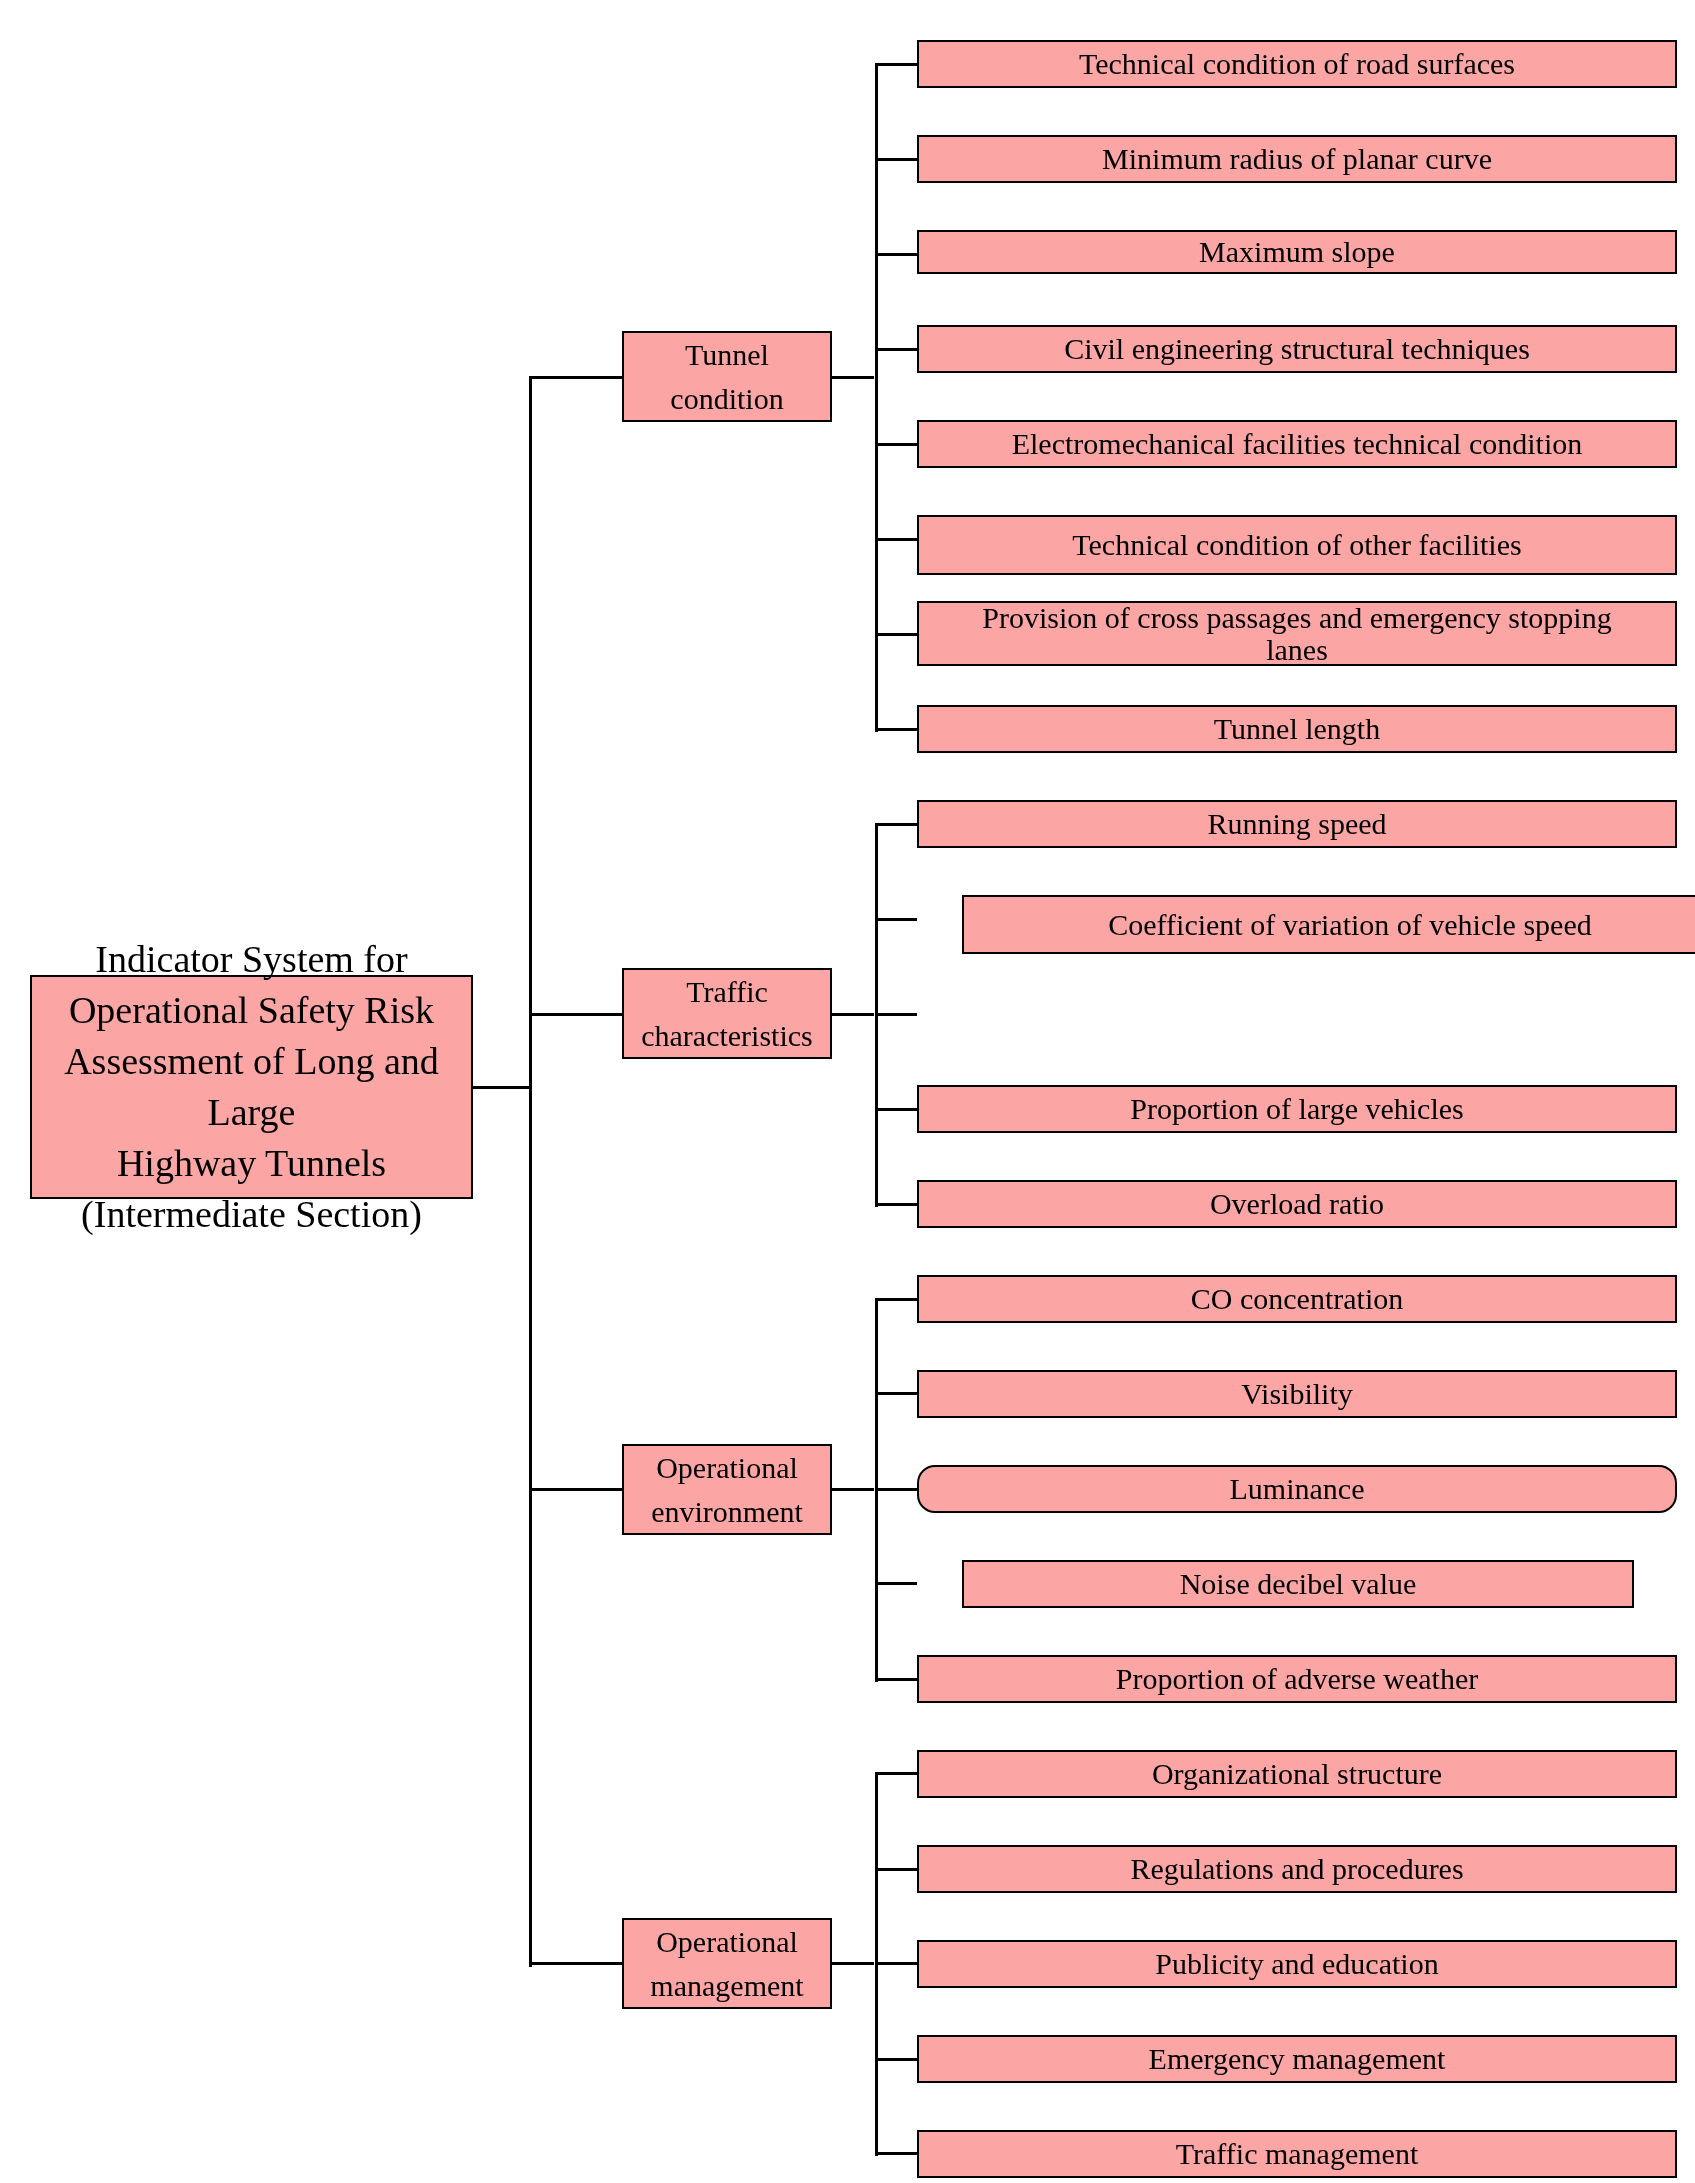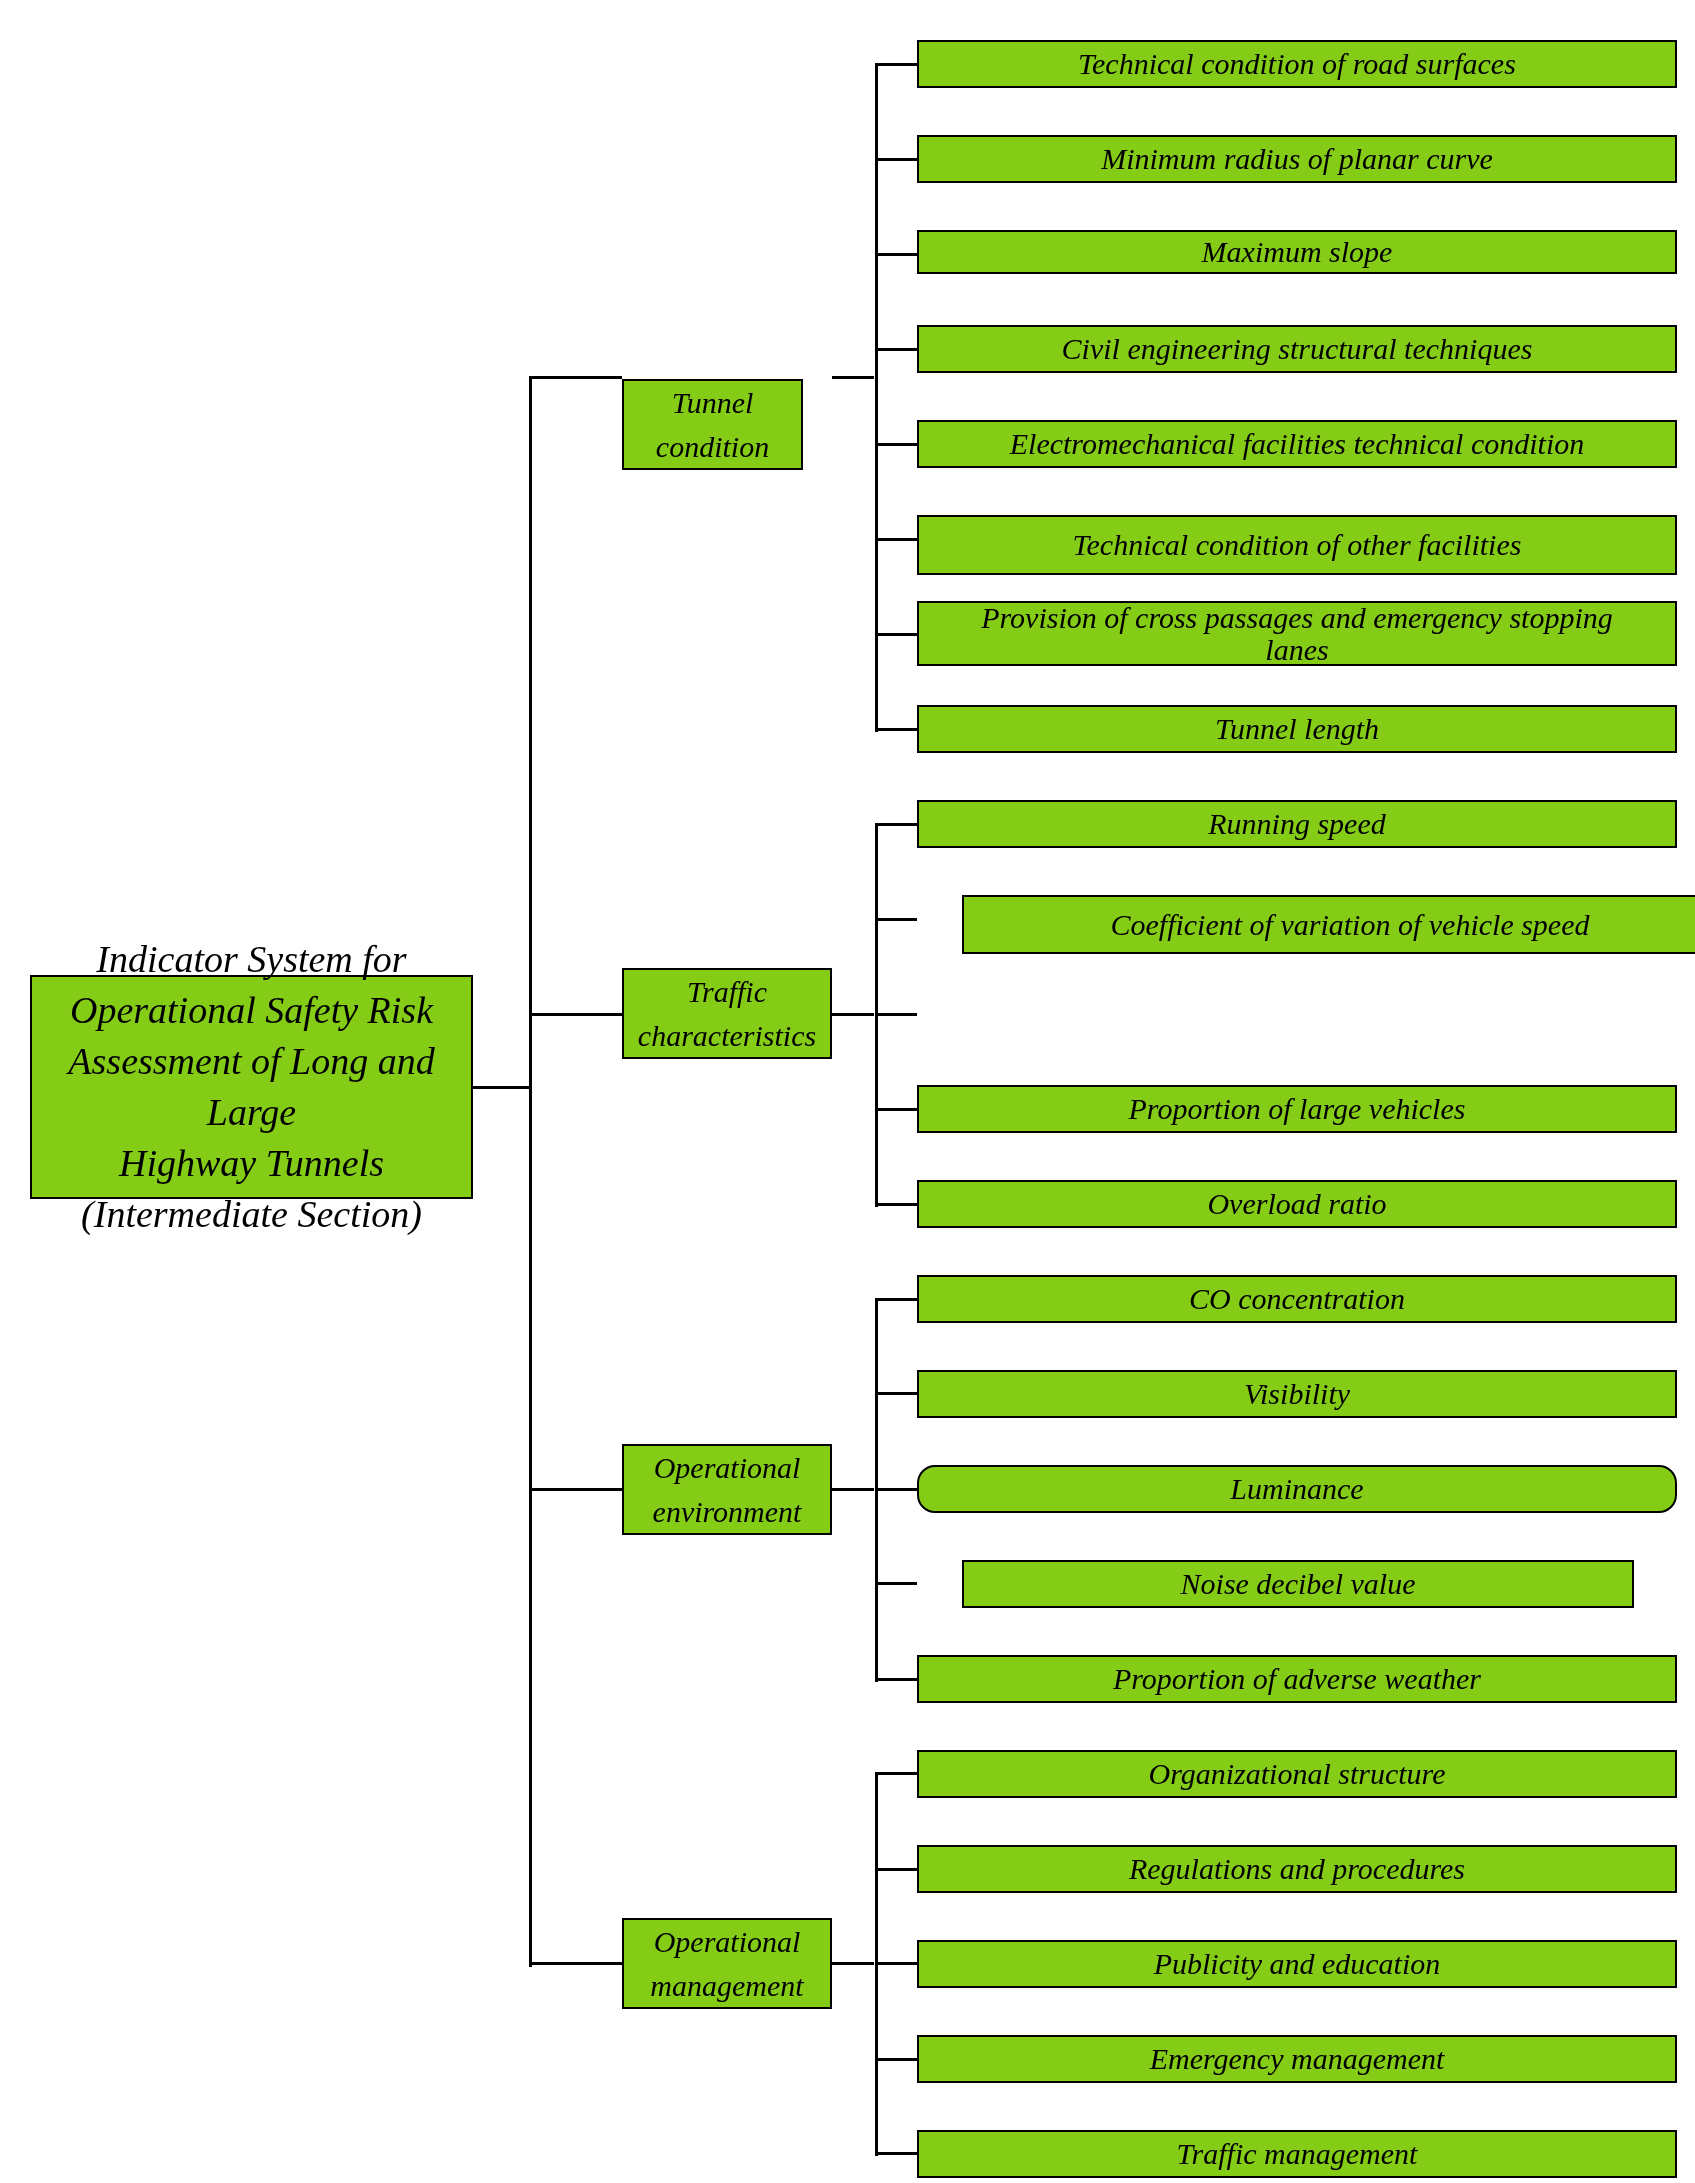--- a/index.html
+++ b/index.html
@@ -7,25 +7,24 @@
     position:relative;
     width:1696px;height:2230px;
     background:#ffffff;
     font-family:"Liberation Serif","DejaVu Serif",serif;
     color:#000000;
   }
   .node{
     position:absolute;
     box-sizing:border-box;
     border:2.6px solid #000000;
-    background:#84cc16;
+    background:#fca5a5;
     display:flex;align-items:center;justify-content:center;
     text-align:center;
     white-space:pre-line;
-    font-style:italic;
   }
   .leaf{font-size:30px;line-height:1.05;}
   .cat{font-size:30px;line-height:1.45;}
   .rootnode{font-size:38px;line-height:1.34;}
   .hline,.vline{position:absolute;background:#000000;}
 </style>
 </head>
 <body>
 
 <div id="figure">
@@ -40,21 +39,21 @@
 
   <div class="hline" style="left:472px;top:1086px;width:57px;height:2.6px;"></div>
 
   <div class="vline" style="left:529px;top:376px;width:2.6px;height:1591px;"></div>
 
   <div class="hline" style="left:529px;top:376px;width:93px;height:2.6px;"></div>
   <div class="hline" style="left:529px;top:1013px;width:93px;height:2.6px;"></div>
   <div class="hline" style="left:529px;top:1488px;width:93px;height:2.6px;"></div>
   <div class="hline" style="left:529px;top:1962px;width:93px;height:2.6px;"></div>
 
-  <div class="node cat" style="left:622px;top:331px;width:181px;height:91px;margin-top:48px;">
+  <div class="node cat" style="left:622px;top:331px;width:210px;height:91px;">
     <span>Tunnel
 condition</span>
   </div>
   <div class="node cat" style="left:622px;top:968px;width:210px;height:91px;">
     <span>Traffic
 characteristics</span>
   </div>
   <div class="node cat" style="left:622px;top:1444px;width:210px;height:91px;">
     <span>Operational
 environment</span>

